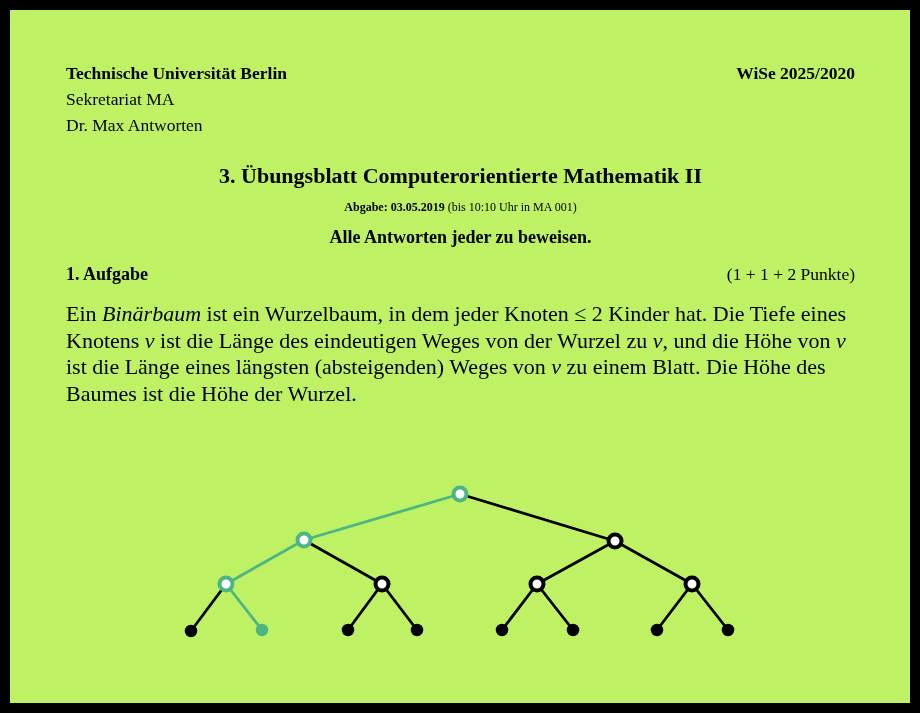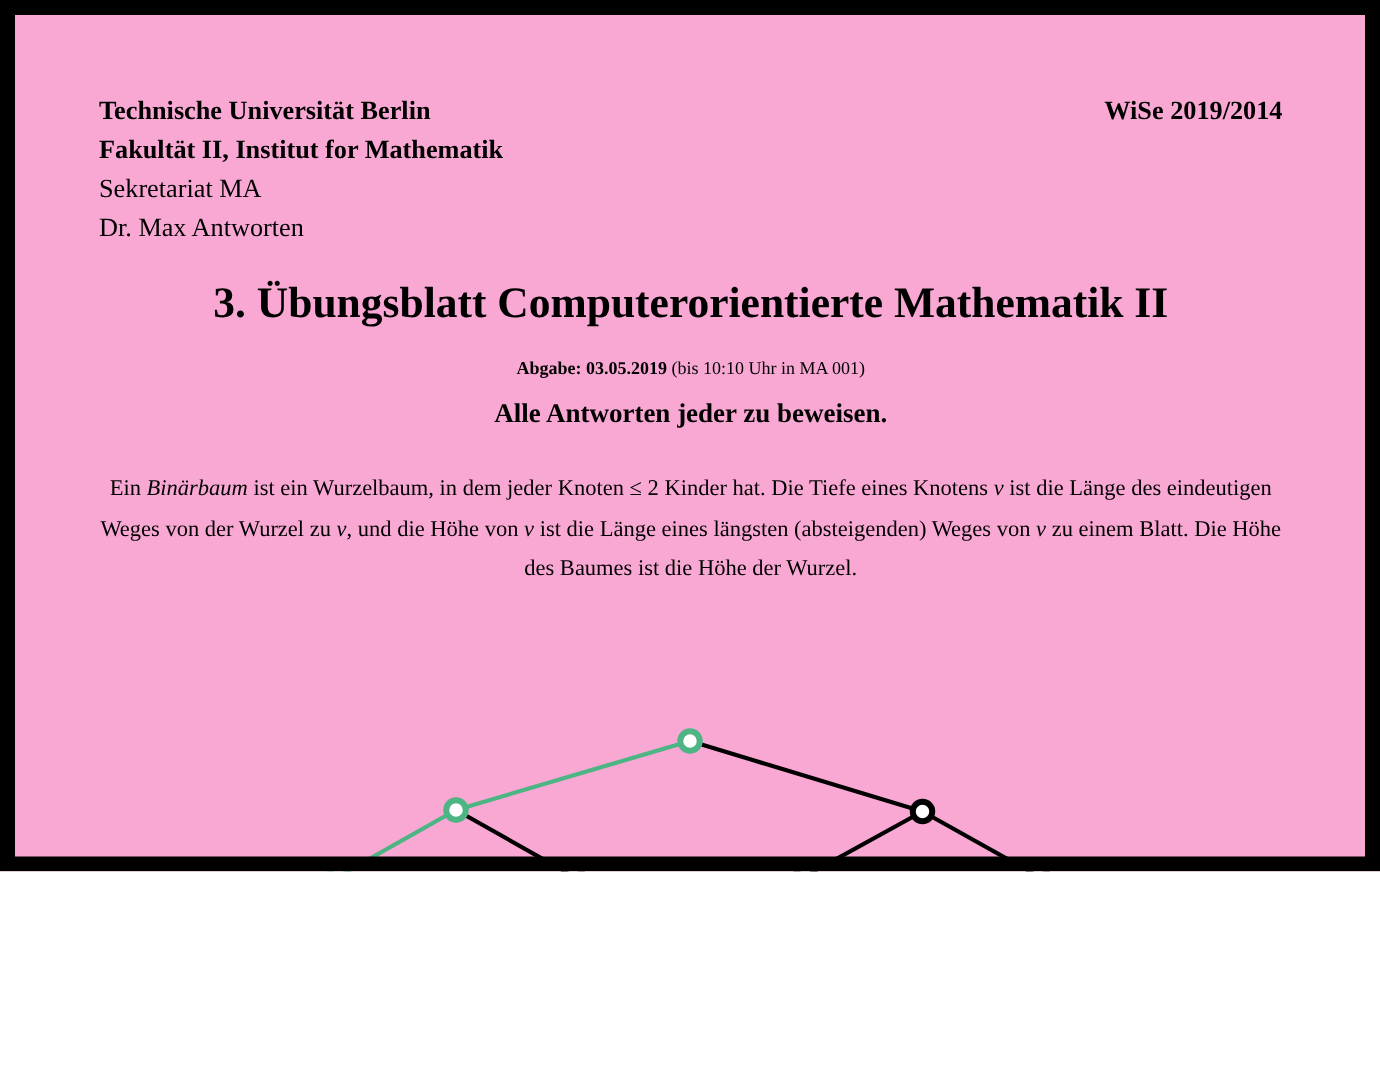--- a/index.html
+++ b/index.html
@@ -1,20 +1,20 @@
 <!DOCTYPE html>
 <html><head>
 <meta charset="utf-8">
 <style>
   html, body { margin: 0; padding: 0; background: #ffffff; }
   .page {
     position: relative;
     width: 920px;
-    height: 581px;
-    background: #f9a8d4;
+    height: 713px;
+    background: #bef264;
     color: #000000;
     font-family: "Liberation Serif", "DejaVu Serif", serif;
     overflow: hidden;
   }
   .frame {
     position: absolute;
     inset: 0;
     border: 10px solid #000000;
     pointer-events: none;
     z-index: 5;
@@ -33,41 +33,41 @@
   }
   .header-left div, .header-right div {
     font-size: 17.5px;
     line-height: 26px;
     white-space: nowrap;
   }
   .header-right { text-align: right; }
   .bold { font-weight: bold; }
   .title-block { text-align: center; margin-top: 22px; }
   .doc-title {
-    font-size: 29px;
+    font-size: 22px;
     font-weight: bold;
     line-height: 32px;
-    margin: 12px;
+    margin: 0;
   }
   .deadline { font-size: 12px; line-height: 30px; }
   .note { font-size: 18px; line-height: 30px; font-weight: bold; }
   .exercise-heading-row {
     display: flex;
     justify-content: space-between;
     align-items: baseline;
     margin-top: 8px;
     line-height: 28px;
   }
   .exercise-heading { font-size: 18px; font-weight: bold; }
   .exercise-points { font-size: 17.5px; }
   .exercise-body {
-    margin-top: 23px;
-    font-size: 15px;
+    margin-top: 13px;
+    font-size: 22px;
     line-height: 26.5px;
-    text-align: center;
+    text-align: left;
   }
   .exercise-body i { font-style: italic; }
   .tree-overlay {
     position: absolute;
     left: 0;
     top: 0;
     width: 920px;
     height: 713px;
     z-index: 1;
   }
@@ -107,34 +107,37 @@
       <circle cx="573" cy="630" r="6.25" fill="#000000"></circle>
       <circle cx="657" cy="630" r="6.25" fill="#000000"></circle>
       <circle cx="728" cy="630" r="6.25" fill="#000000"></circle>
     </svg>
 
   <div class="content">
 
     <div class="header-row">
       <div class="header-left">
         <div class="bold">Technische Universität Berlin</div>
-        <div class="bold">Fakultät II, Institut for Mathematik</div>
         <div>Sekretariat MA</div>
         <div>Dr. Max Antworten</div>
       </div>
       <div class="header-right">
-        <div class="bold">WiSe 2019/2014</div>
+        <div class="bold">WiSe 2025/2020</div>
       </div>
     </div>
 
     <div class="title-block">
       <div class="doc-title">3. Übungsblatt Computerorientierte Mathematik II</div>
       <div class="deadline"><span class="bold">Abgabe: 03.05.2019</span><span> (bis 10:10 Uhr in MA 001)</span></div>
       <div class="note">Alle Antworten jeder zu beweisen.</div>
     </div>
 
+    <div class="exercise-heading-row">
+      <span class="exercise-heading">1. Aufgabe</span>
+      <span class="exercise-points">(1 + 1 + 2 Punkte)</span>
+    </div>
 
     <div class="exercise-body"><span>Ein </span><i>Binärbaum</i><span> ist ein Wurzelbaum, in dem jeder Knoten ≤ 2 Kinder hat. Die Tiefe eines Knotens </span><i>v</i><span> ist die Länge des eindeutigen Weges von der Wurzel zu </span><i>v</i><span>, und die Höhe von </span><i>v</i><span> ist die Länge eines längsten (absteigenden) Weges von </span><i>v</i><span> zu einem Blatt. Die Höhe des Baumes ist die Höhe der Wurzel.</span></div>
 
   </div>
 
   <div class="frame"></div>
 </div>
 
 </body></html>

